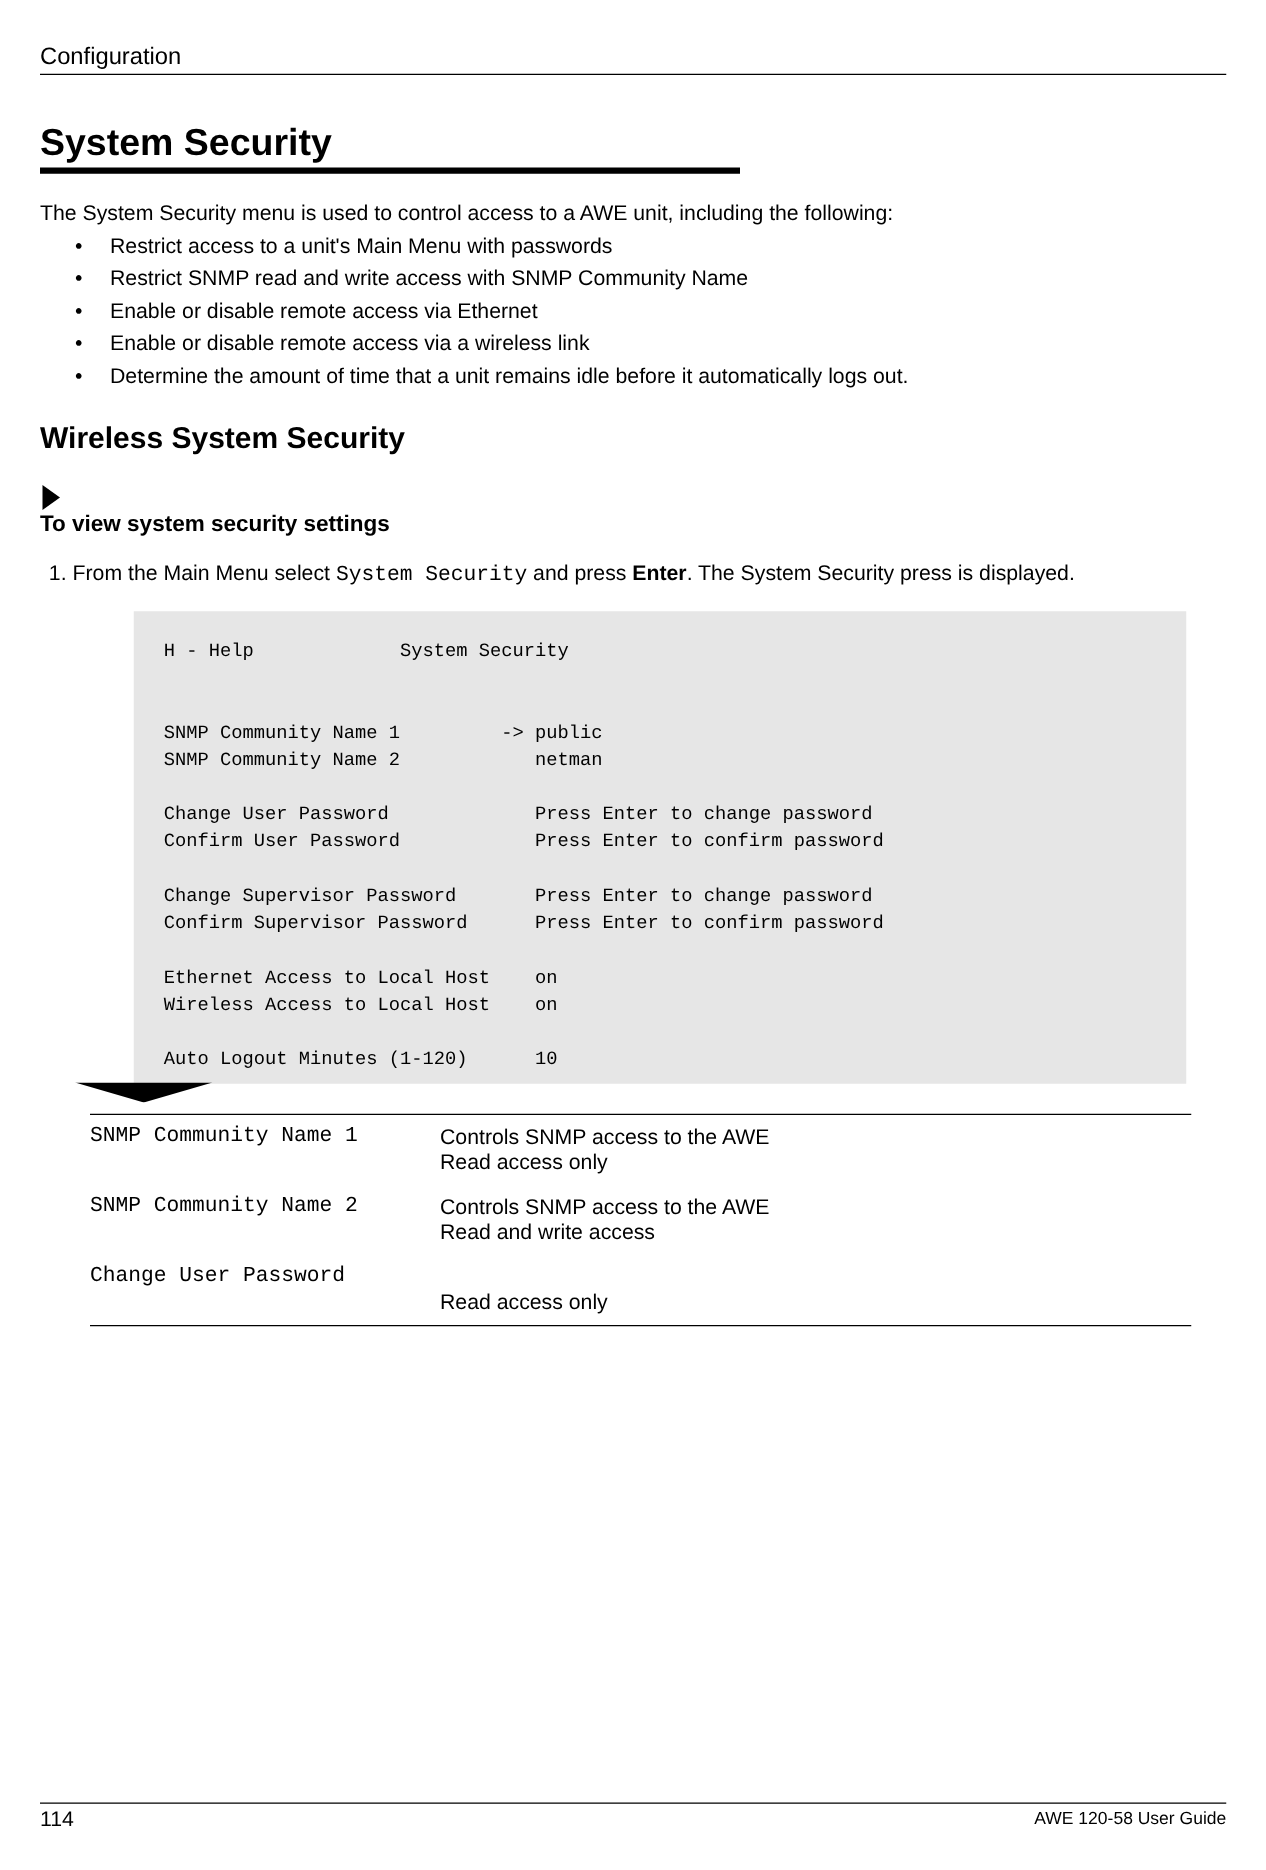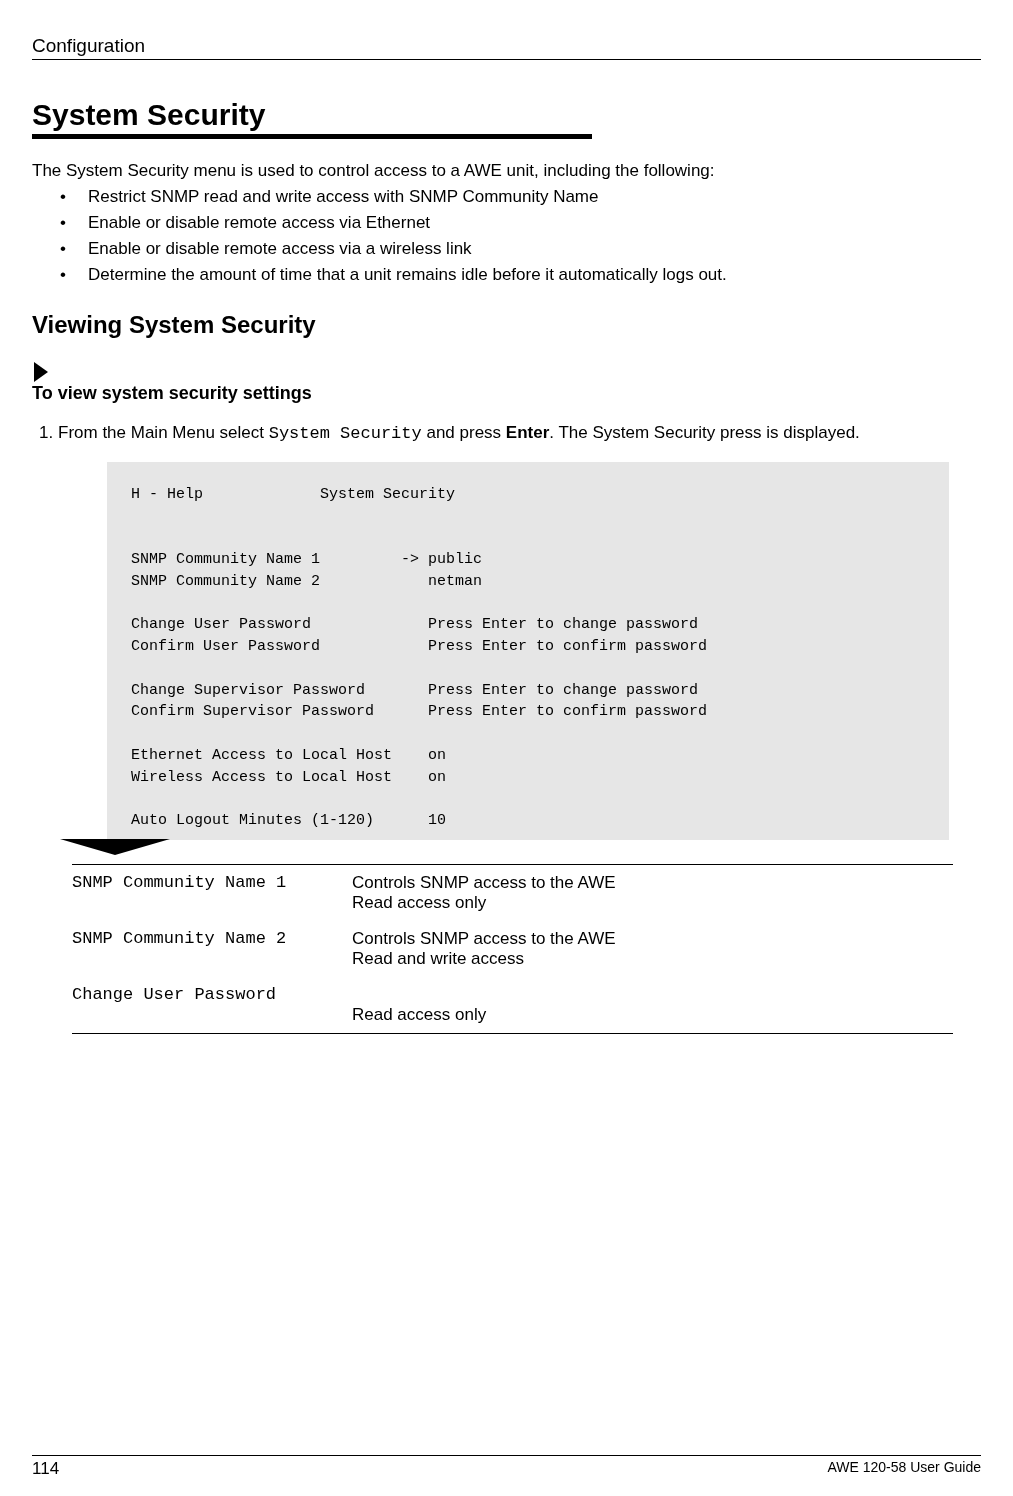--- a/index.html
+++ b/index.html
@@ -123,21 +123,21 @@
     font-size: 17px;
   }
   .def-desc {
     flex: 1;
     font-size: 17px;
   }
   .footer {
     position: absolute;
     left: 32px;
     right: 32px;
-    bottom: 17px;
+    bottom: 30px;
     border-top: 1px solid #000;
     padding-top: 3px;
     display: flex;
     justify-content: space-between;
     font-size: 14px;
   }
   .footer .pn {
     font-size: 17px;
   }
 </style>
@@ -150,27 +150,28 @@
   <span>Configuration</span>
 </div>
 <hr class="header-rule">
 
 <h1>System Security</h1>
 <div class="h1-rule"></div>
 
 <p class="intro">The System Security menu is used to control access to a AWE unit, including the following:</p>
 
 <ul class="bullets">
+  <li>Restrict access to a unit's Main Menu with passwords</li>
   <li>Restrict SNMP read and write access with SNMP Community Name</li>
   <li>Enable or disable remote access via Ethernet</li>
   <li>Enable or disable remote access via a wireless link</li>
   <li>Determine the amount of time that a unit remains idle before it automatically logs out.</li>
 </ul>
 
-<h2>Viewing System Security</h2>
+<h2>Wireless System Security</h2>
 
 <div class="proc-row">
   <svg class="proc-arrow" viewBox="0 0 18 22">
     <polygon points="2,1 16,11 2,21" fill="#000"></polygon>
   </svg>
   <span class="proc-title">To view system security settings</span>
 </div>
 
 <ol class="steps">
   <li>

